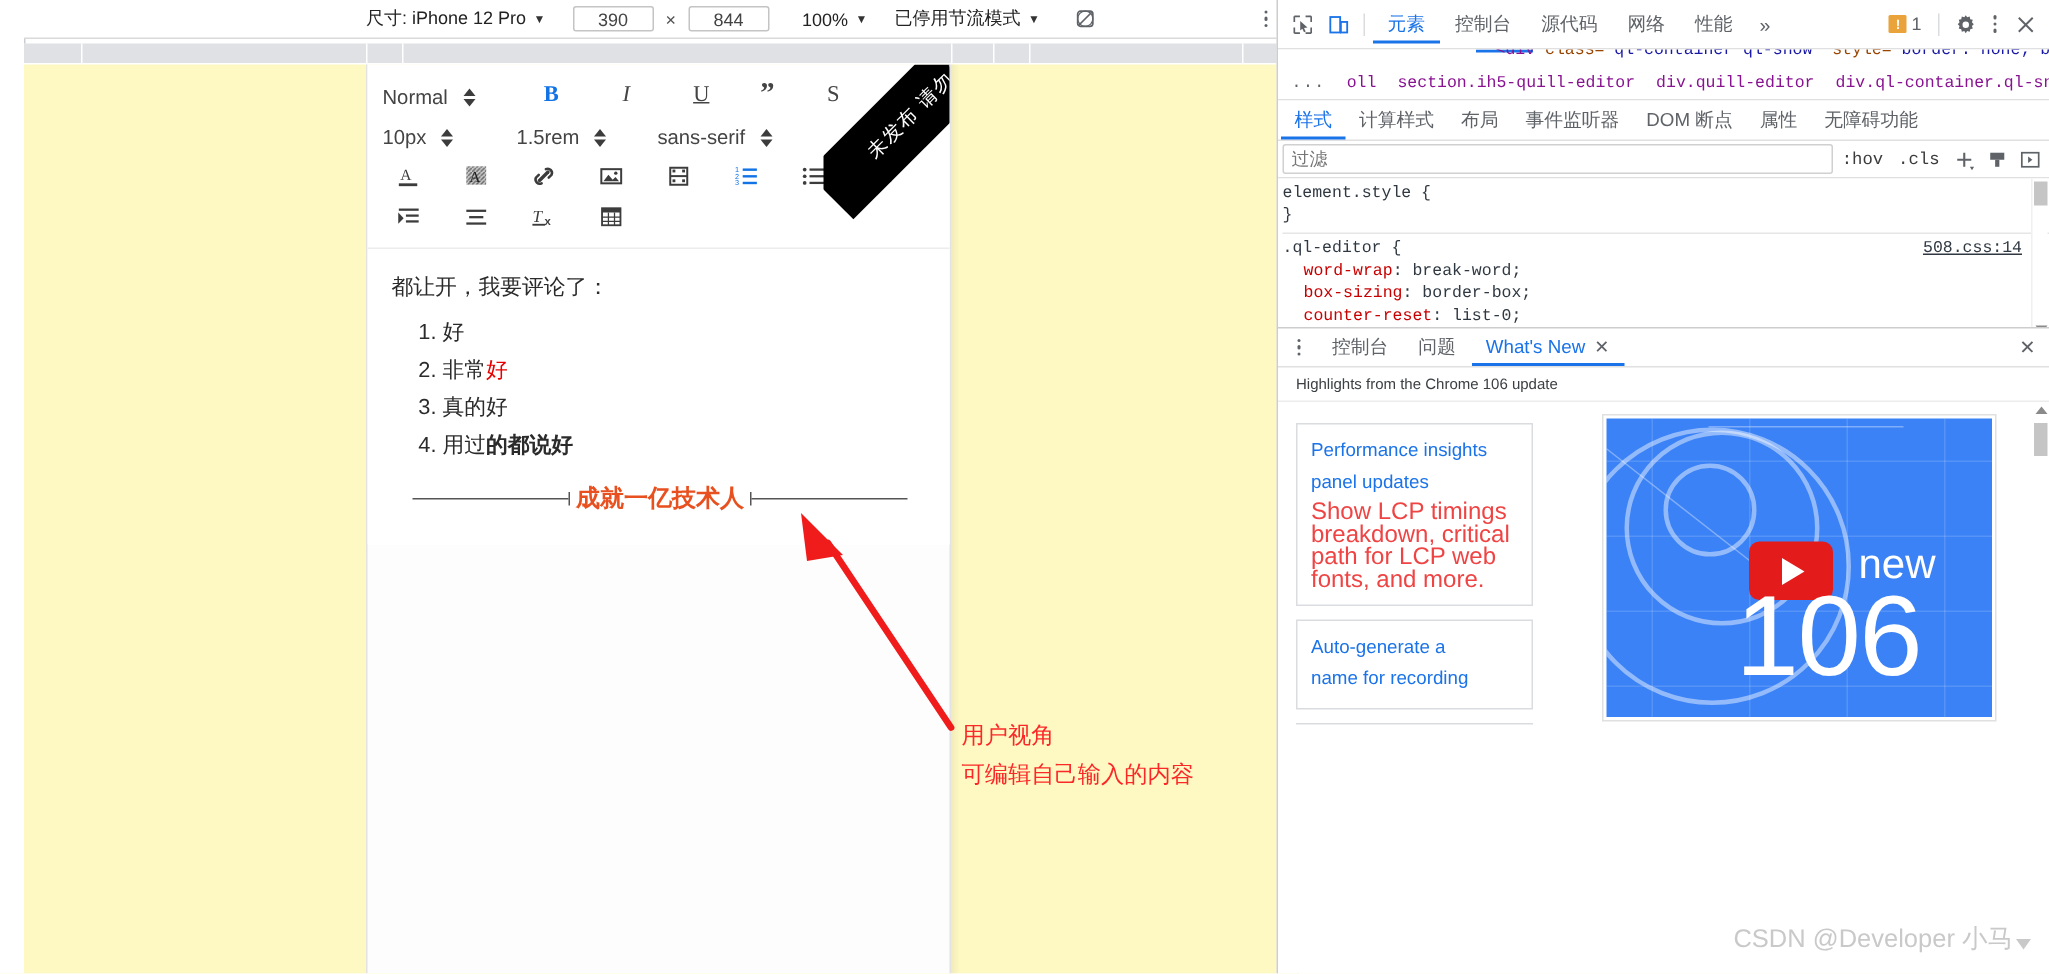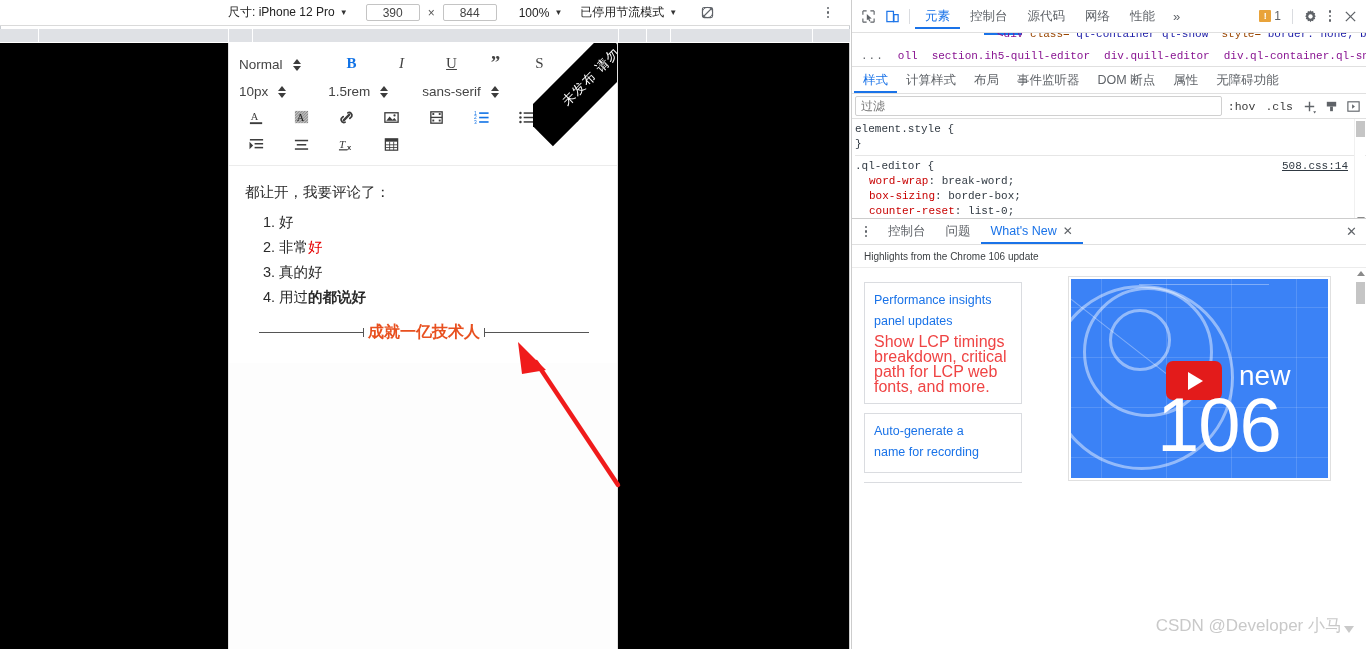--- a/index.html
+++ b/index.html
@@ -7,22 +7,22 @@
     margin: 0; padding: 0;
     width: 1366px; height: 649px;
     overflow: hidden;
     font-family: "Liberation Sans", "DejaVu Sans", sans-serif;
     background: #ffffff;
   }
   #root { position: relative; width: 1366px; height: 649px; }
 
   
   #device-pane {
-    position: absolute; left: 0; top: 0; width: 850px; height: 649px;
-    background: #000000; border-right: 1px solid #cdcdcd;
+    position: absolute; left: 16px; top: 0; width: 850px; height: 649px;
+    background: #fef9c3; border-right: 1px solid #cdcdcd;
   }
   #device-toolbar {
     position: absolute; left: 0; top: 0; width: 850px; height: 26px;
     background: #fff; border-bottom: 1px solid #dadada;
     display: flex; align-items: center; font-size: 12px; color: #333;
   }
   .dt-item { display: flex; align-items: center; white-space: nowrap; }
   .dt-label { font-size: 12px; color: #222; }
   .caret { font-size: 8px; margin-left: 5px; color: #333; }
   .dt-input {
@@ -524,20 +524,24 @@
     </div>
     <div id="vp-shadow"></div>
 
     <svg id="annot-arrow" width="130" height="150">
       <g>
         <path d="M118 145 L36 22" stroke="#f01b1b" stroke-width="4.5" stroke-linecap="round" fill="none"></path>
         <path d="M18 2 L46 30 L22 34 Z" fill="#f01b1b"></path>
       </g>
     </svg>
 
+    <div id="annot-text">
+      <div>用户视角</div>
+      <div>可编辑自己输入的内容</div>
+    </div>
   </div>
 
   <div id="devtools">
 
     <div id="dt-top">
       <div class="tb-ico">
         <svg width="15" height="15" viewBox="0 0 16 16">
           <path d="M2 2 h4 M2 2 v4 M14 2 h-4 M14 2 v4 M2 14 h4 M2 14 v-4 M14 14 h-4 M14 14 v-4" stroke="#5f6368" stroke-width="1.2" fill="none"></path>
           <path d="M6.2 5.4 L11.4 10 L8.9 10.3 L10.1 12.8 L8.9 13.4 L7.7 10.9 L6.2 12.1 Z" fill="#5f6368"></path>
         </svg>

